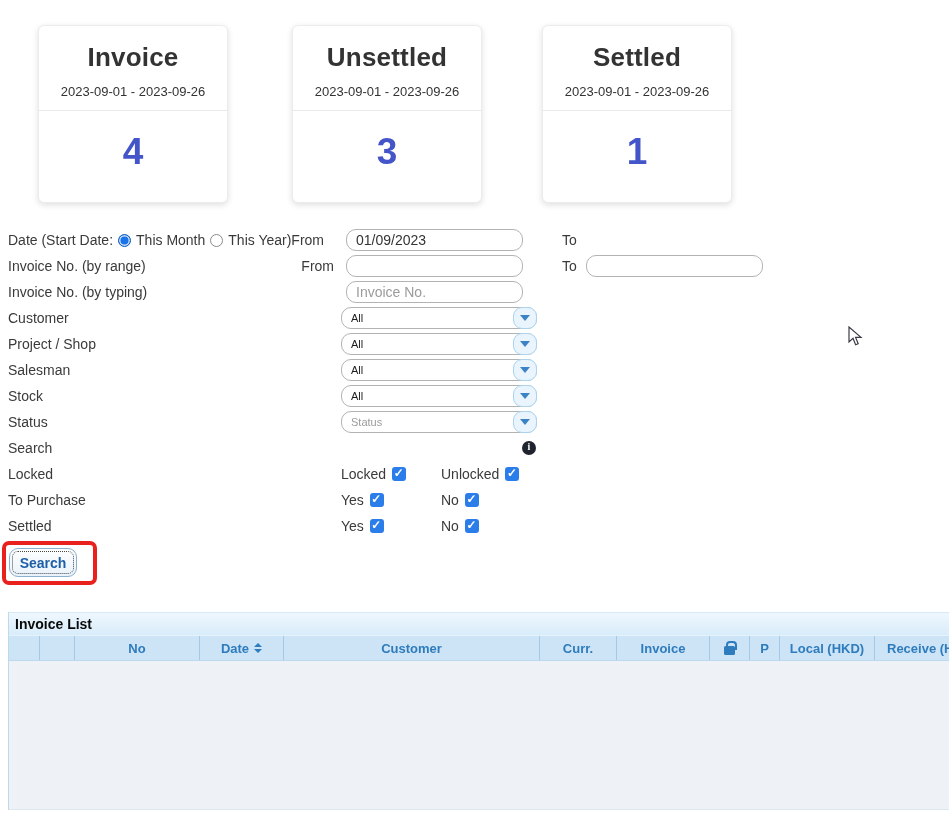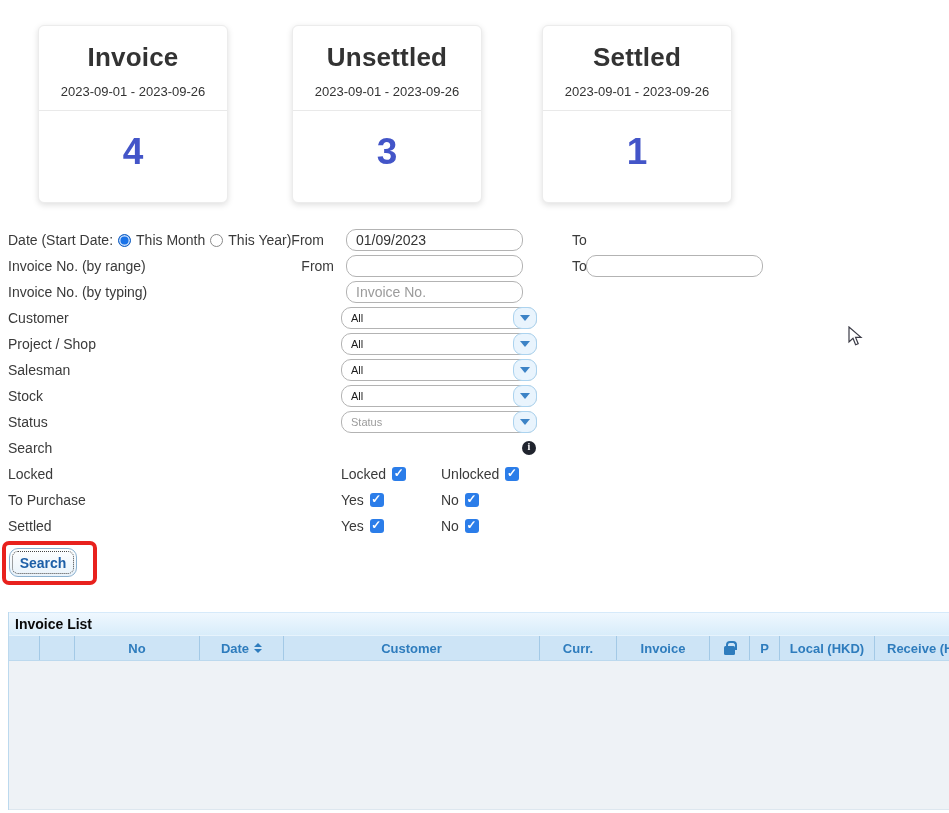--- a/index.html
+++ b/index.html
@@ -26,21 +26,21 @@
   .inline-lbl { position:absolute; top:0; line-height:22px; color:#3a3a3a; }
   .composite { position:absolute; left:8px; top:0; height:22px; display:flex; align-items:center; white-space:nowrap; }
 
   input.txt {
     position:absolute; top:0; height:22px; width:177px; border:1px solid #b3b3b3;
     border-radius:10px; font:14px "Liberation Sans",sans-serif; color:#333;
     padding:0 9px; background:#fff; outline:none;
   }
   input.txt::placeholder { color:#9b9b9b; }
   .at341 { left:322px;margin-left:24px; } .at586 { left:586px; }
-  .to-lbl { left:562px;margin-left:10px; }
+  .to-lbl { left:562px; }
   .from-lbl2 { left:295px; width:39px; text-align:right; }
 
   .radio { display:inline-block; width:13px; height:13px; border-radius:50%; margin:0 5px; flex:0 0 auto; }
   .radio.on { background:#1a73e8; border:1px solid #1660c0; box-shadow:inset 0 0 0 1.5px #c7ddfa; }
   .radio.off { background:#fff; border:1.5px solid #8a8a8a; }
 
   .dd {
     position:absolute; left:341px; top:0; width:196px; height:22px; background:#fff;
     border:1px solid #b3b3b3; border-radius:10px;
   }

